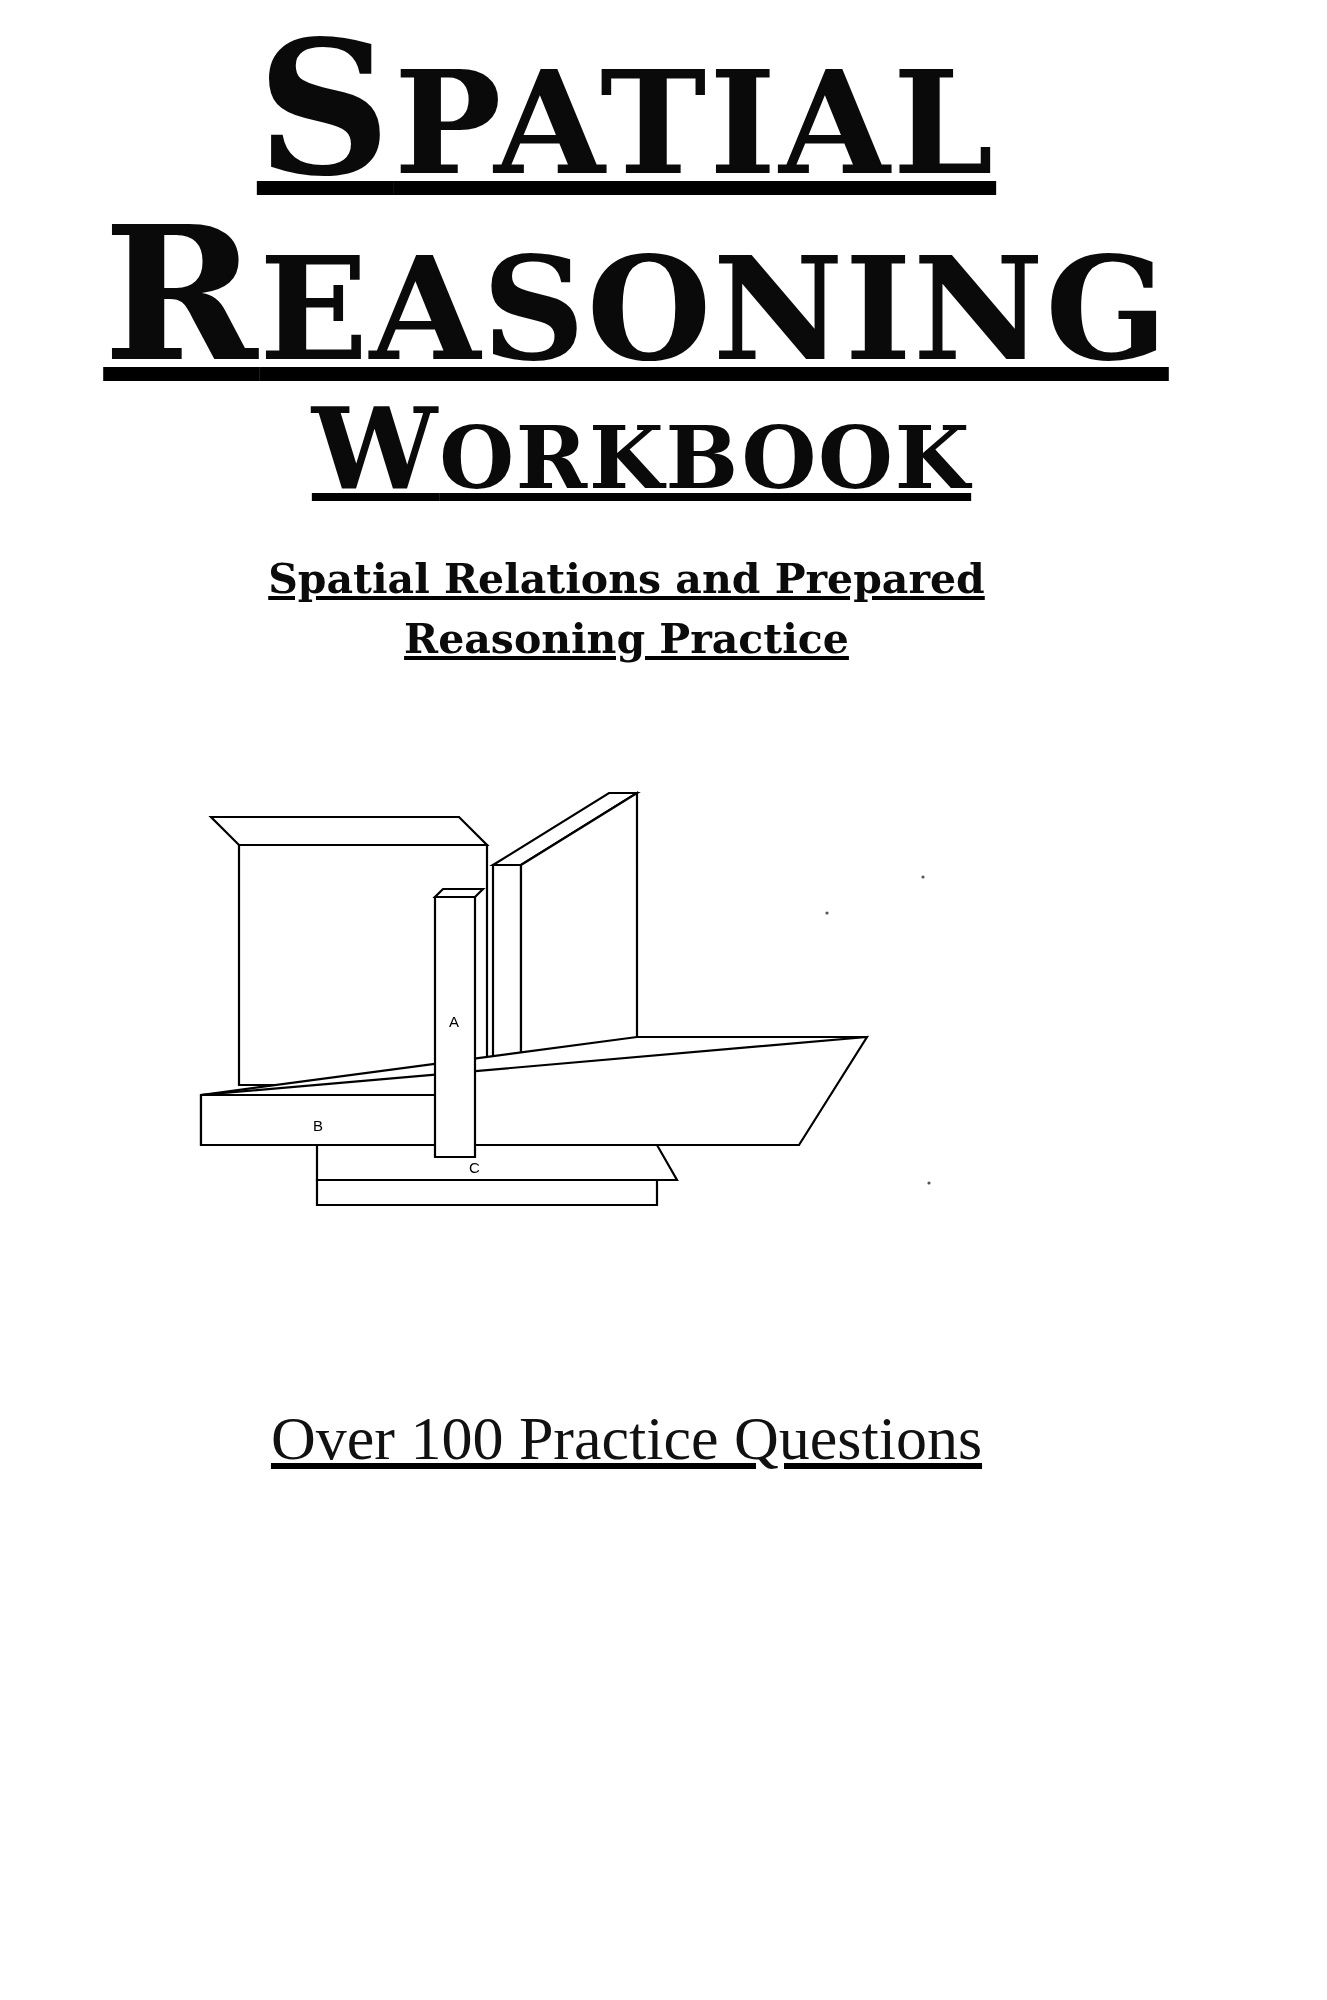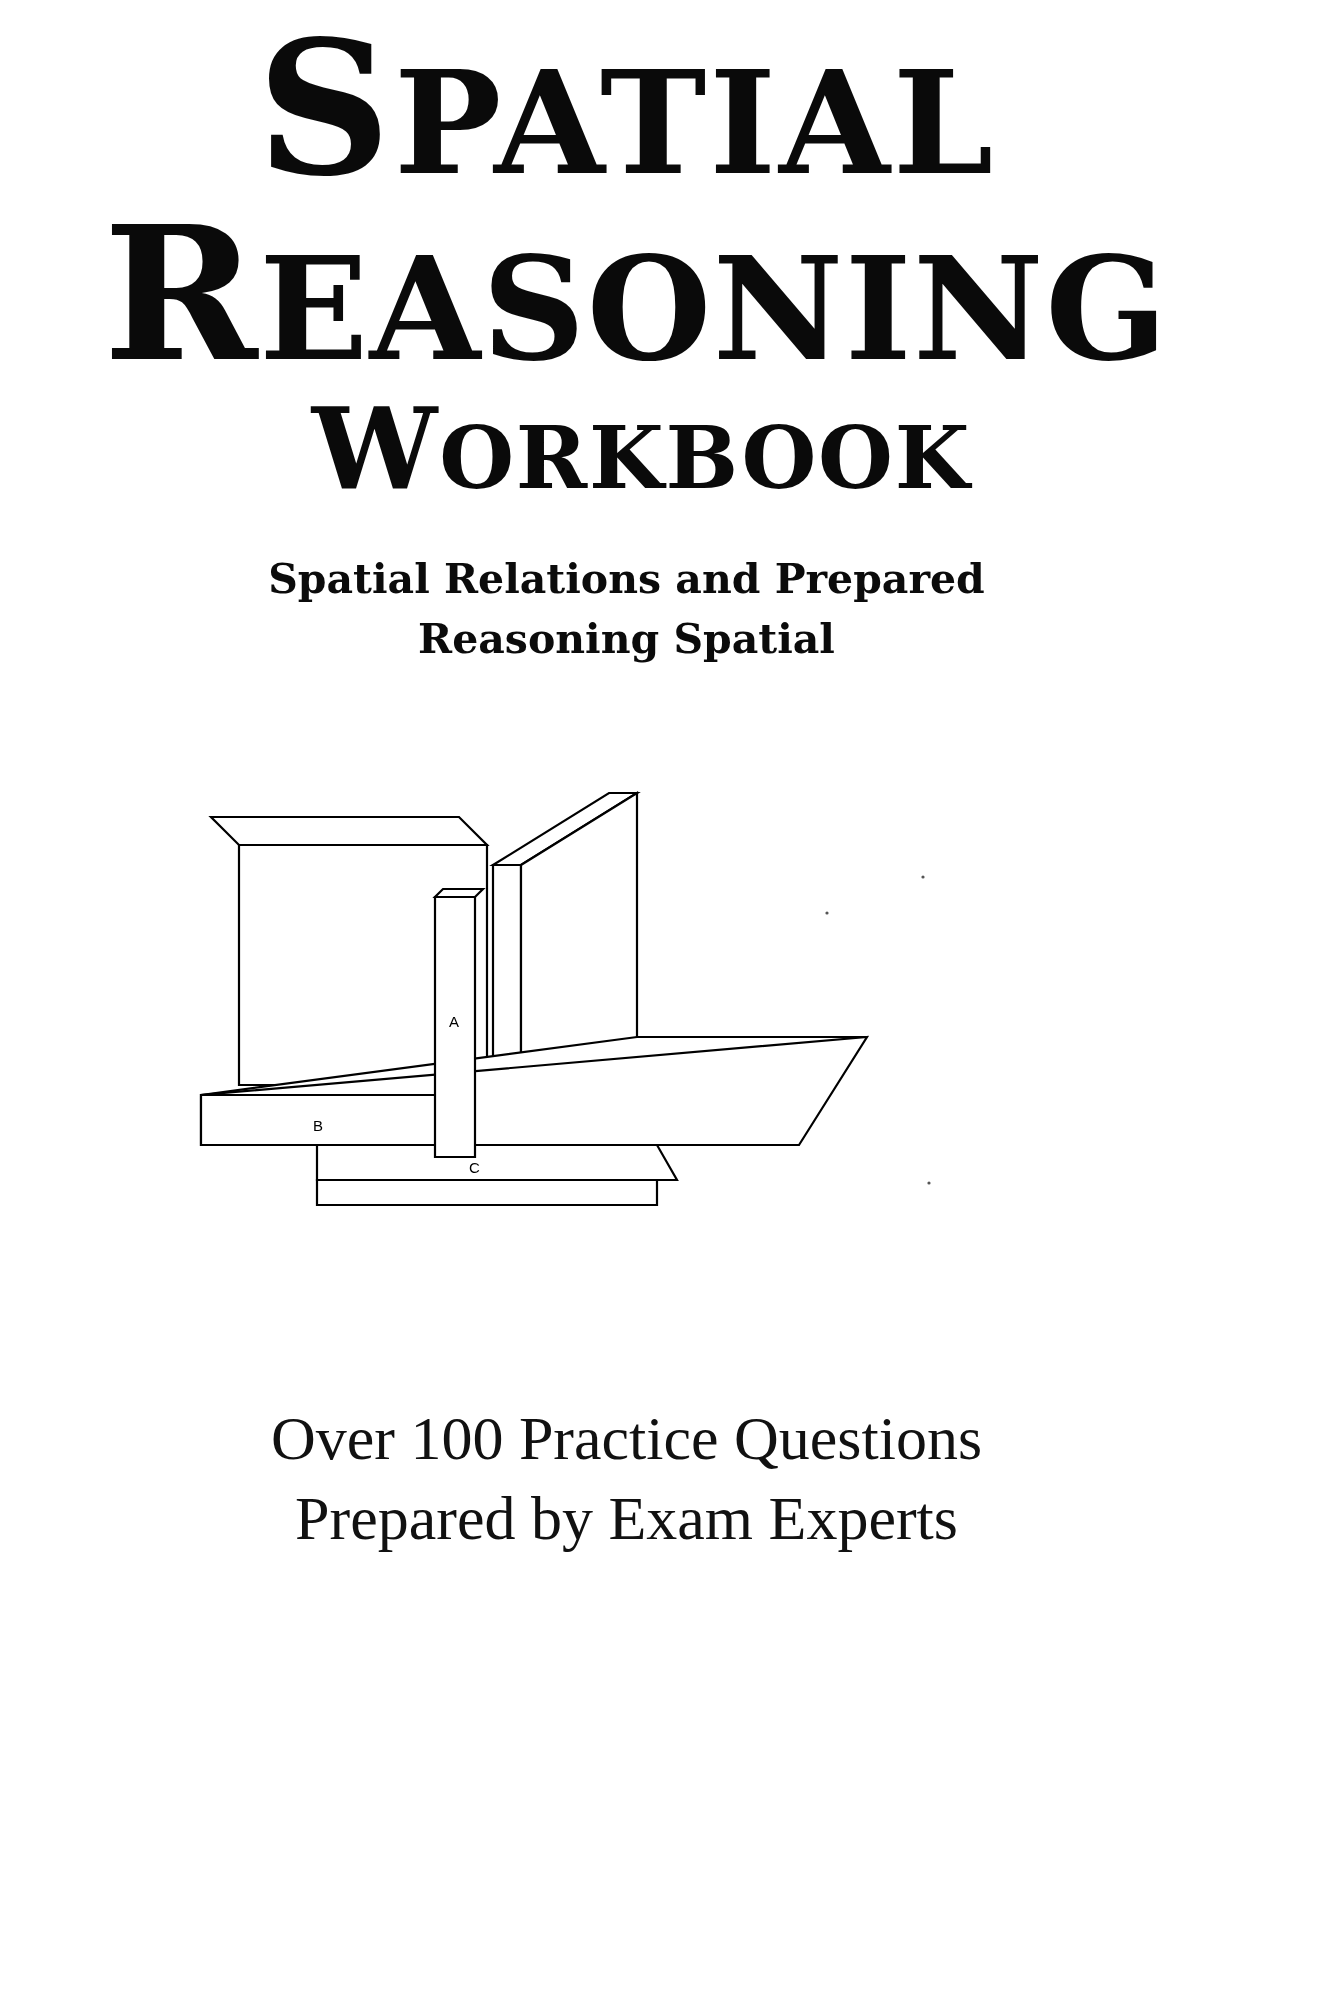--- a/index.html
+++ b/index.html
@@ -13,20 +13,21 @@
     font-family: "Liberation Serif", serif;
     color: #000000;
     overflow: hidden;
   }
   .page {
     position: relative;
     width: 1253px;
     height: 2000px;
     background: #ffffff;
     box-sizing: border-box;
+    text-decoration: underline;
   }
 
   
   .title-block {
     width: 100%;
     text-align: center;
     padding-top: 34px;
   }
   .title-line1,
   .title-line2,
@@ -109,21 +110,21 @@
     <div class="title-line2 sc">
       <span><span class="lead">R</span>EASONING</span>
     </div>
     <div class="title-line3 sc">
       <span><span class="lead">W</span>ORKBOOK</span>
     </div>
   </div>
 
   <div class="subtitle">
     <div>Spatial Relations and Prepared</div>
-    <div>Reasoning Spatial</div>
+    <div>Reasoning Practice</div>
   </div>
 
   <div class="figure-wrap">
     <svg width="880" height="520" viewBox="0 0 880 520">
       <g fill="#ffffff" stroke="#000000" stroke-width="2.2" stroke-linejoin="miter">
 
         <polygon points="52,80 300,80 272,52 24,52"></polygon>
 
         <polygon points="52,80 300,80 300,320 52,320"></polygon>
 
@@ -155,16 +156,15 @@
       <g fill="#555555" stroke="none">
         <circle cx="736" cy="112" r="1.6"></circle>
         <circle cx="640" cy="148" r="1.6"></circle>
         <circle cx="742" cy="418" r="1.6"></circle>
       </g>
     </svg>
   </div>
 
   <div class="footer-text">
     <div>Over 100 Practice Questions</div>
-    <div>Prepared by Exam Experts</div>
   </div>
 
 </div>
 
 </body></html>

